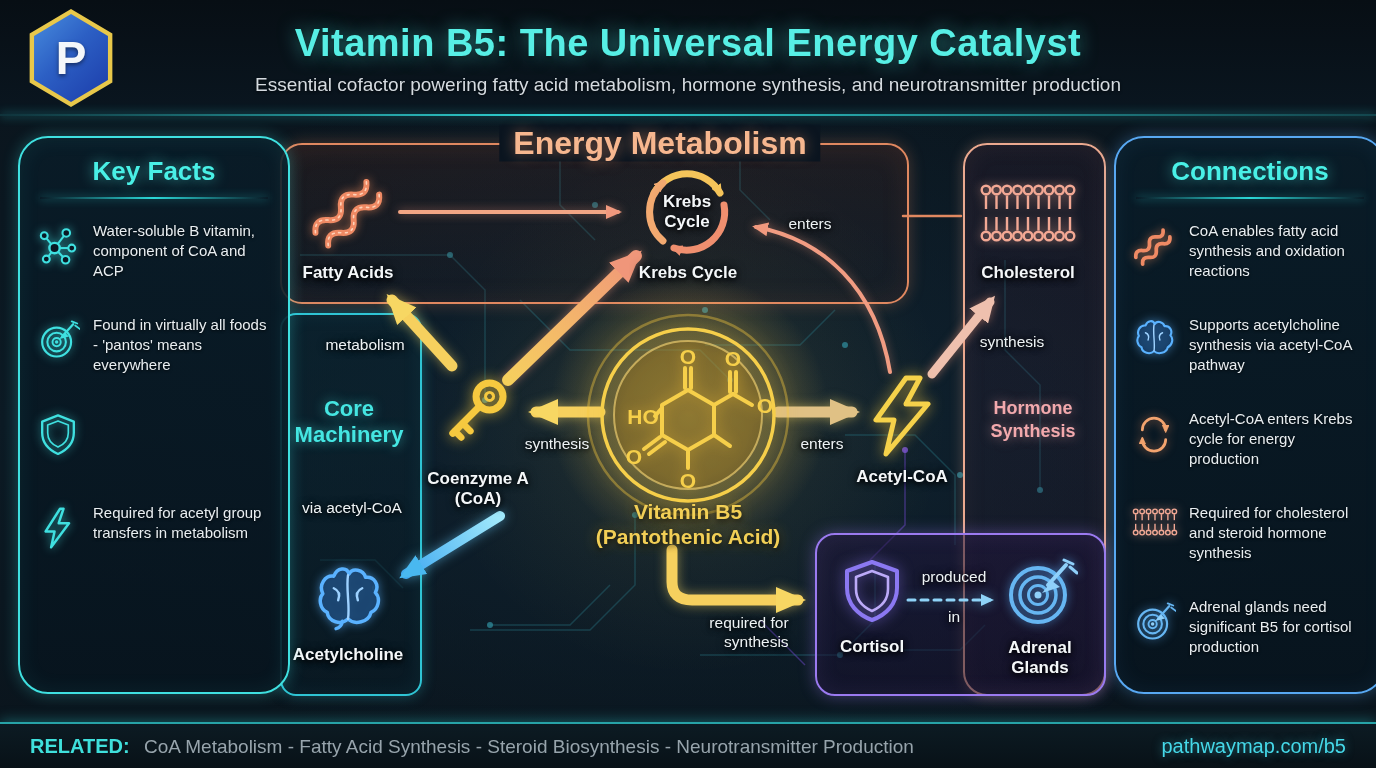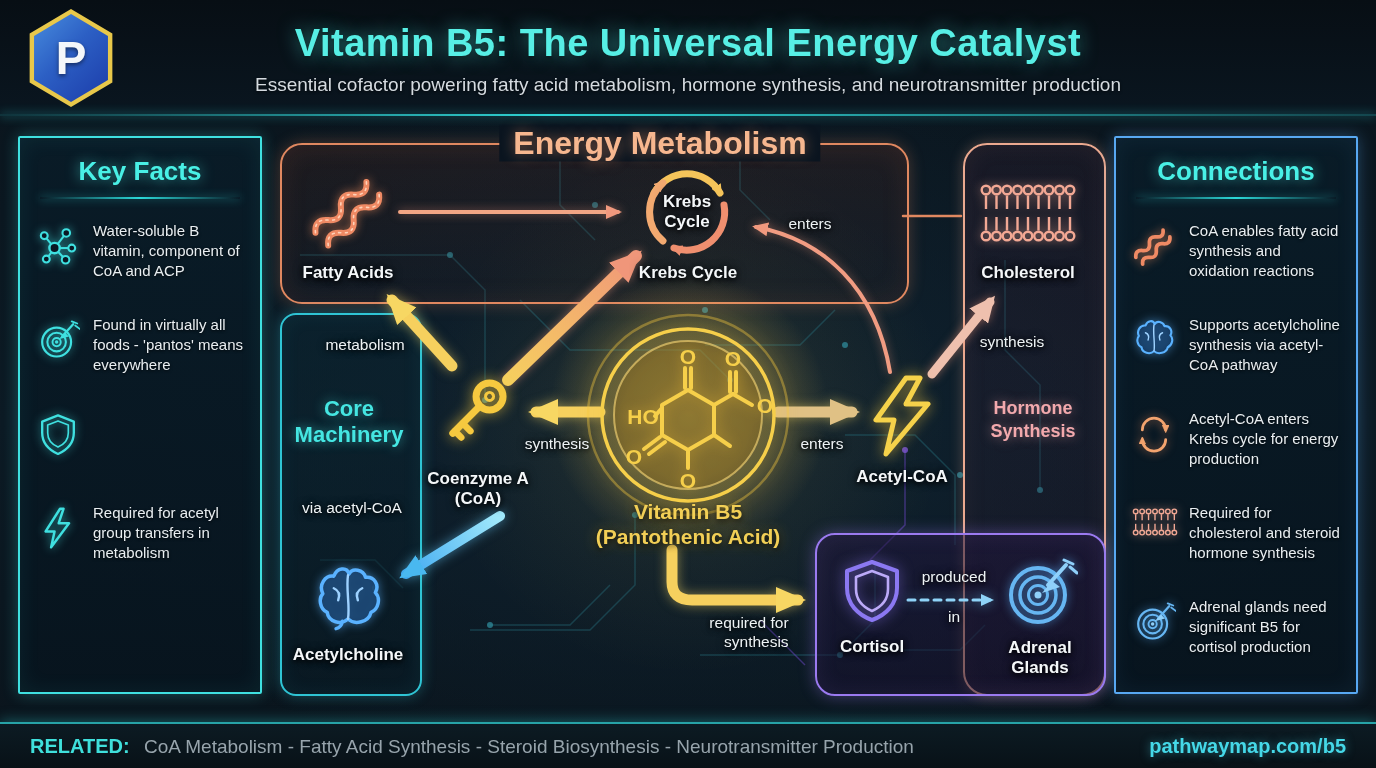--- a/index.html
+++ b/index.html
@@ -25,23 +25,23 @@
   .ttl{position:absolute;left:0;top:22px;width:1376px;text-align:center;font-size:38px;font-weight:bold;
     color:#57efe5;letter-spacing:.5px;text-shadow:0 0 18px rgba(80,235,225,.55),0 2px 4px rgba(0,0,0,.6);}
   .sub{position:absolute;left:0;top:74px;width:1376px;text-align:center;font-size:19px;color:#d5dbe0;
     text-shadow:0 1px 3px rgba(0,0,0,.7);}
   .ftr{position:absolute;left:0;top:722px;width:1376px;height:46px;z-index:6;
     background:linear-gradient(180deg,#0c1b23,#081117);border-top:2px solid rgba(47,200,204,.8);
     box-shadow:0 -2px 12px rgba(47,200,204,.35);display:flex;align-items:center;justify-content:space-between;
     padding:0 30px;box-sizing:border-box;}
   .rel-l{color:#3fe0dc;font-weight:bold;font-size:20px;margin-right:10px;text-align:right;}
   .rel-t{color:#97a4ac;font-size:19px;}
-  .url{color:#45d8e8;font-weight:bold;font-size:20px;text-shadow:0 0 10px rgba(69,216,232,.5);}
+  .url{color:#45d8e8;font-weight:normal;font-size:20px;text-shadow:0 0 10px rgba(69,216,232,.5);}
   
-  .panel{position:absolute;top:136px;width:244px;height:558px;border-radius:2px;z-index:5;
+  .panel{position:absolute;top:136px;width:272px;height:558px;border-radius:30px;z-index:5;
     background:linear-gradient(180deg,rgba(9,28,40,.88),rgba(7,20,30,.88));
     padding:14px 16px 0;box-sizing:border-box;}
   .panel.kf{left:18px;border:2px solid #3fe0e0;box-shadow:0 0 16px rgba(63,224,224,.3),inset 0 0 22px rgba(63,224,224,.08);}
   .panel.cn{left:1114px;border:2px solid #58a8f2;box-shadow:0 0 16px rgba(88,168,242,.35),inset 0 0 22px rgba(88,168,242,.08);}
   .p-ttl{text-align:center;font-size:26px;font-weight:bold;color:#49f0e6;
     text-shadow:0 0 14px rgba(73,240,230,.6);margin:4px 0 10px;}
   .p-div{height:2px;margin:0 4px 22px;background:linear-gradient(90deg,transparent,#2bd8d8,transparent);
     box-shadow:0 0 8px rgba(43,216,216,.6);}
   .p-item{display:flex;gap:11px;min-height:64px;margin-bottom:30px;align-items:flex-start;}
   .p-ico{flex:0 0 46px;padding-top:2px;}

